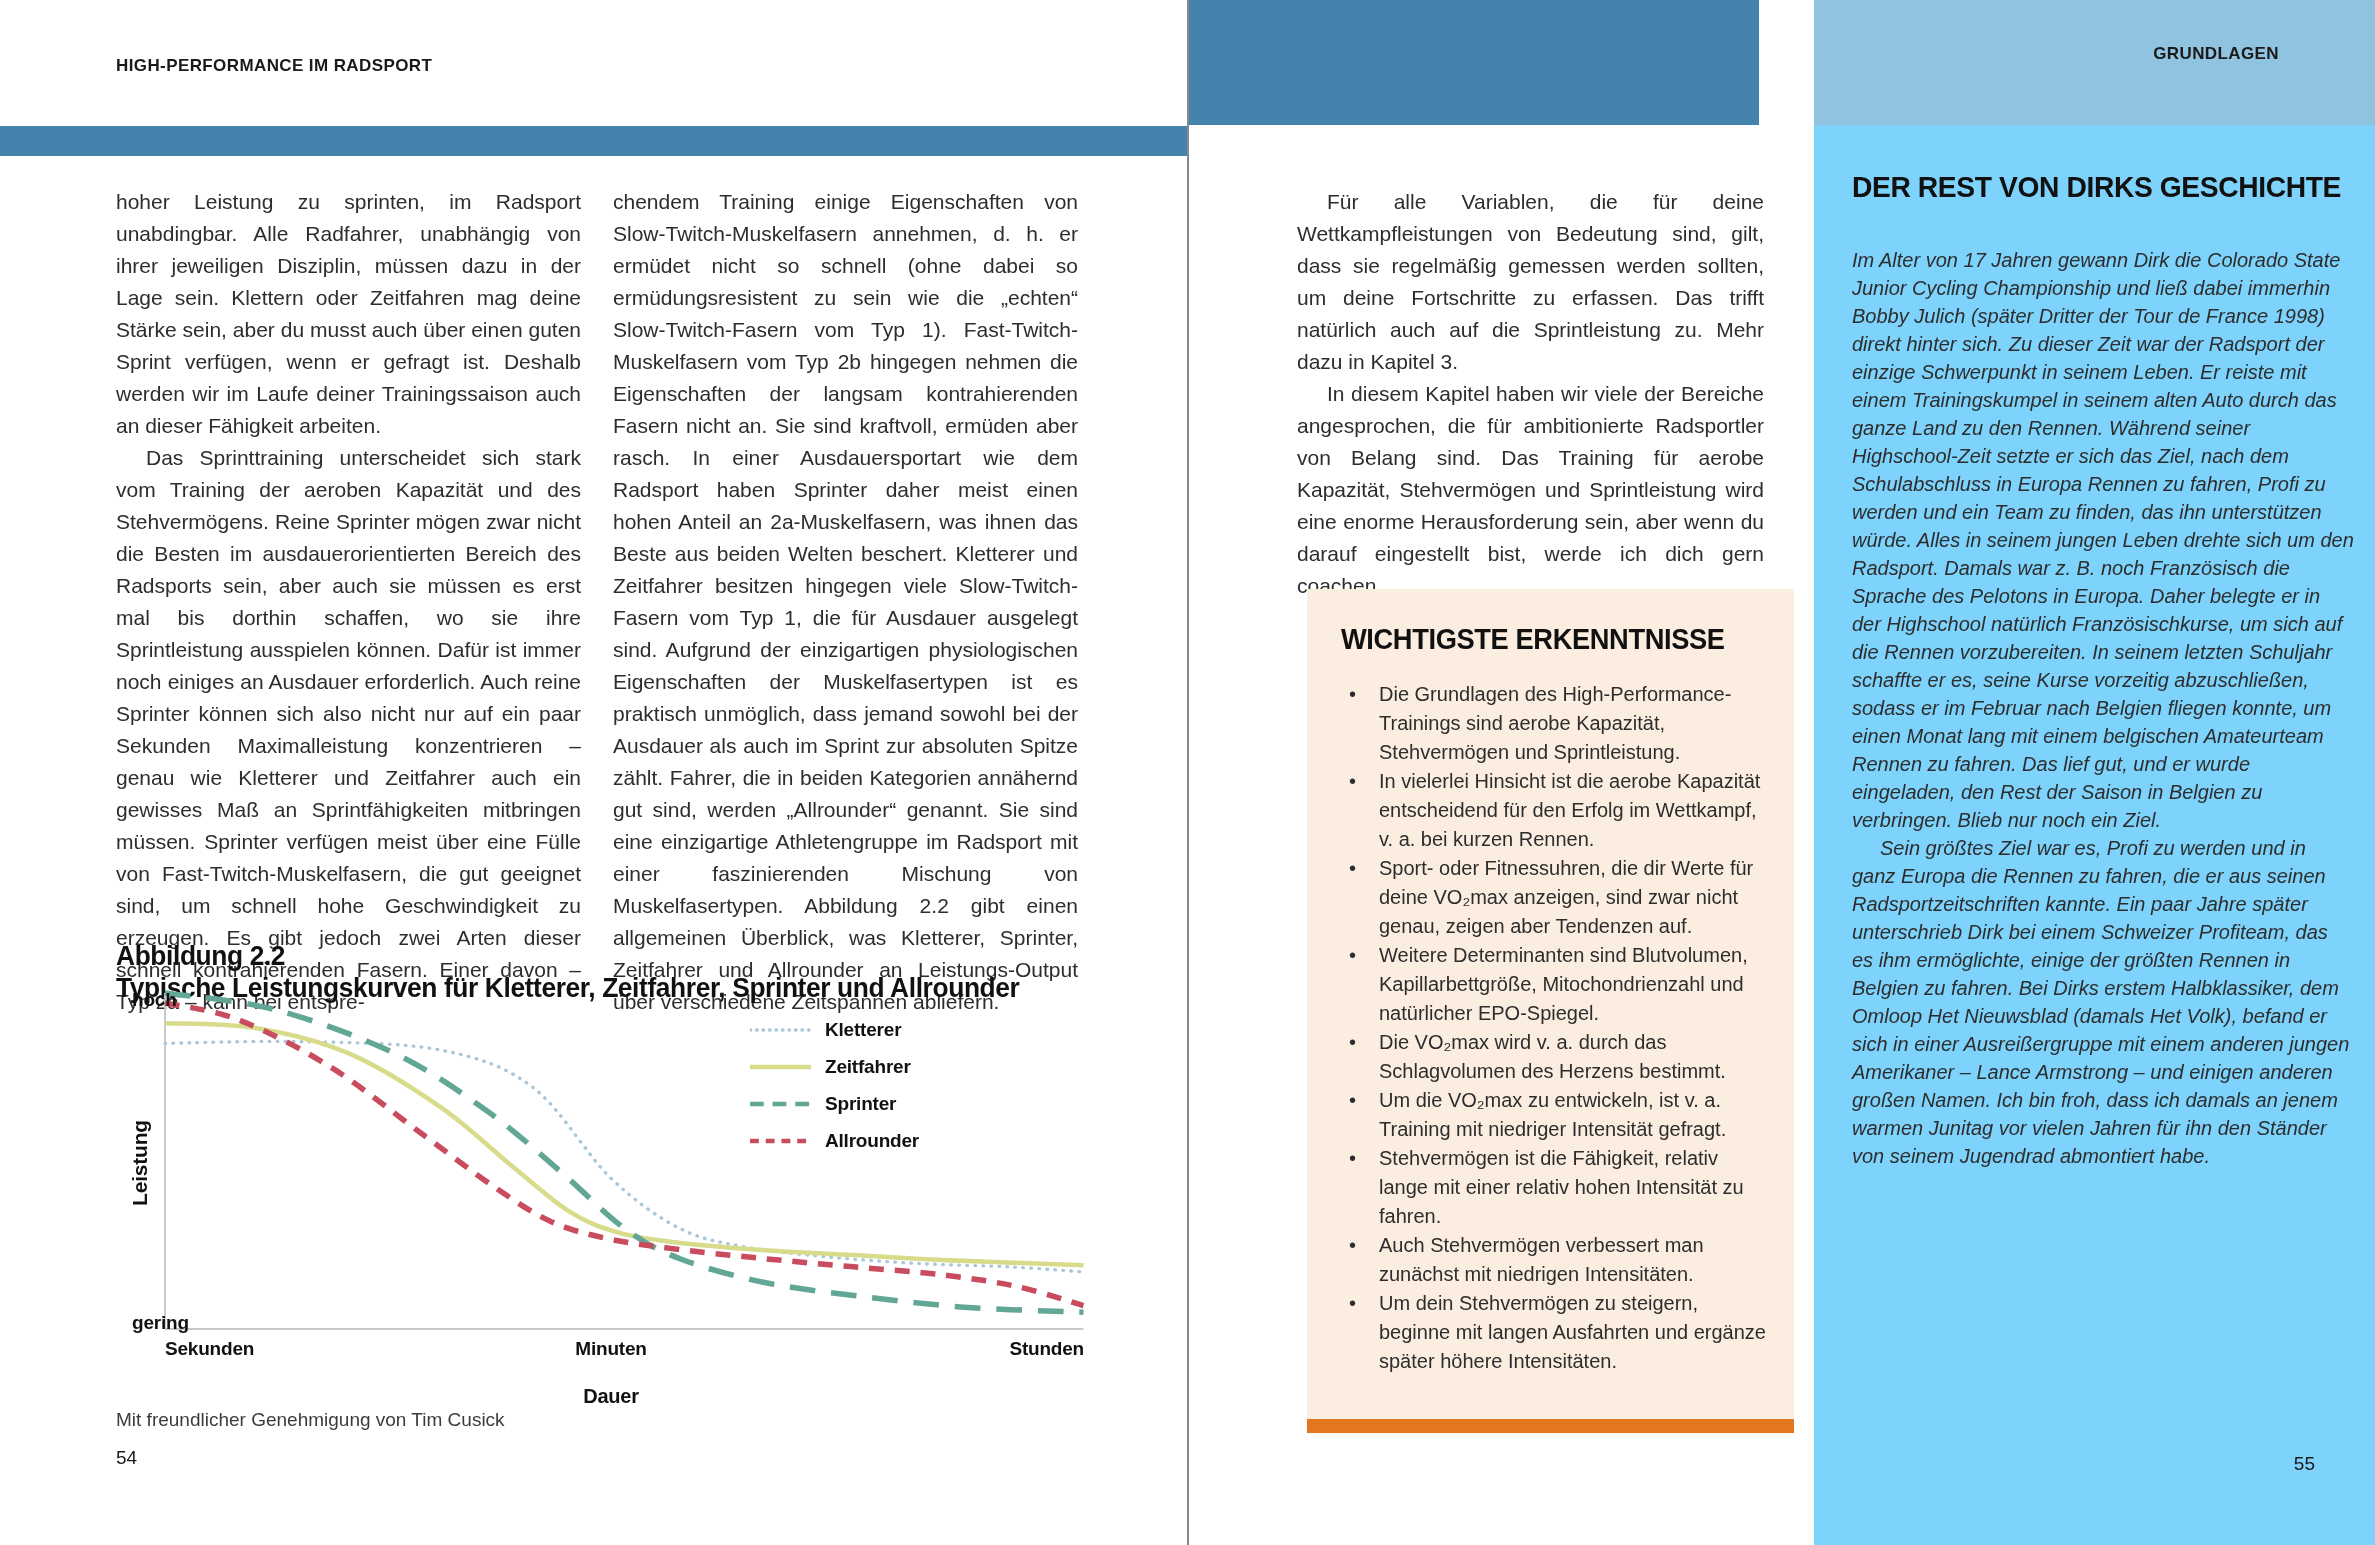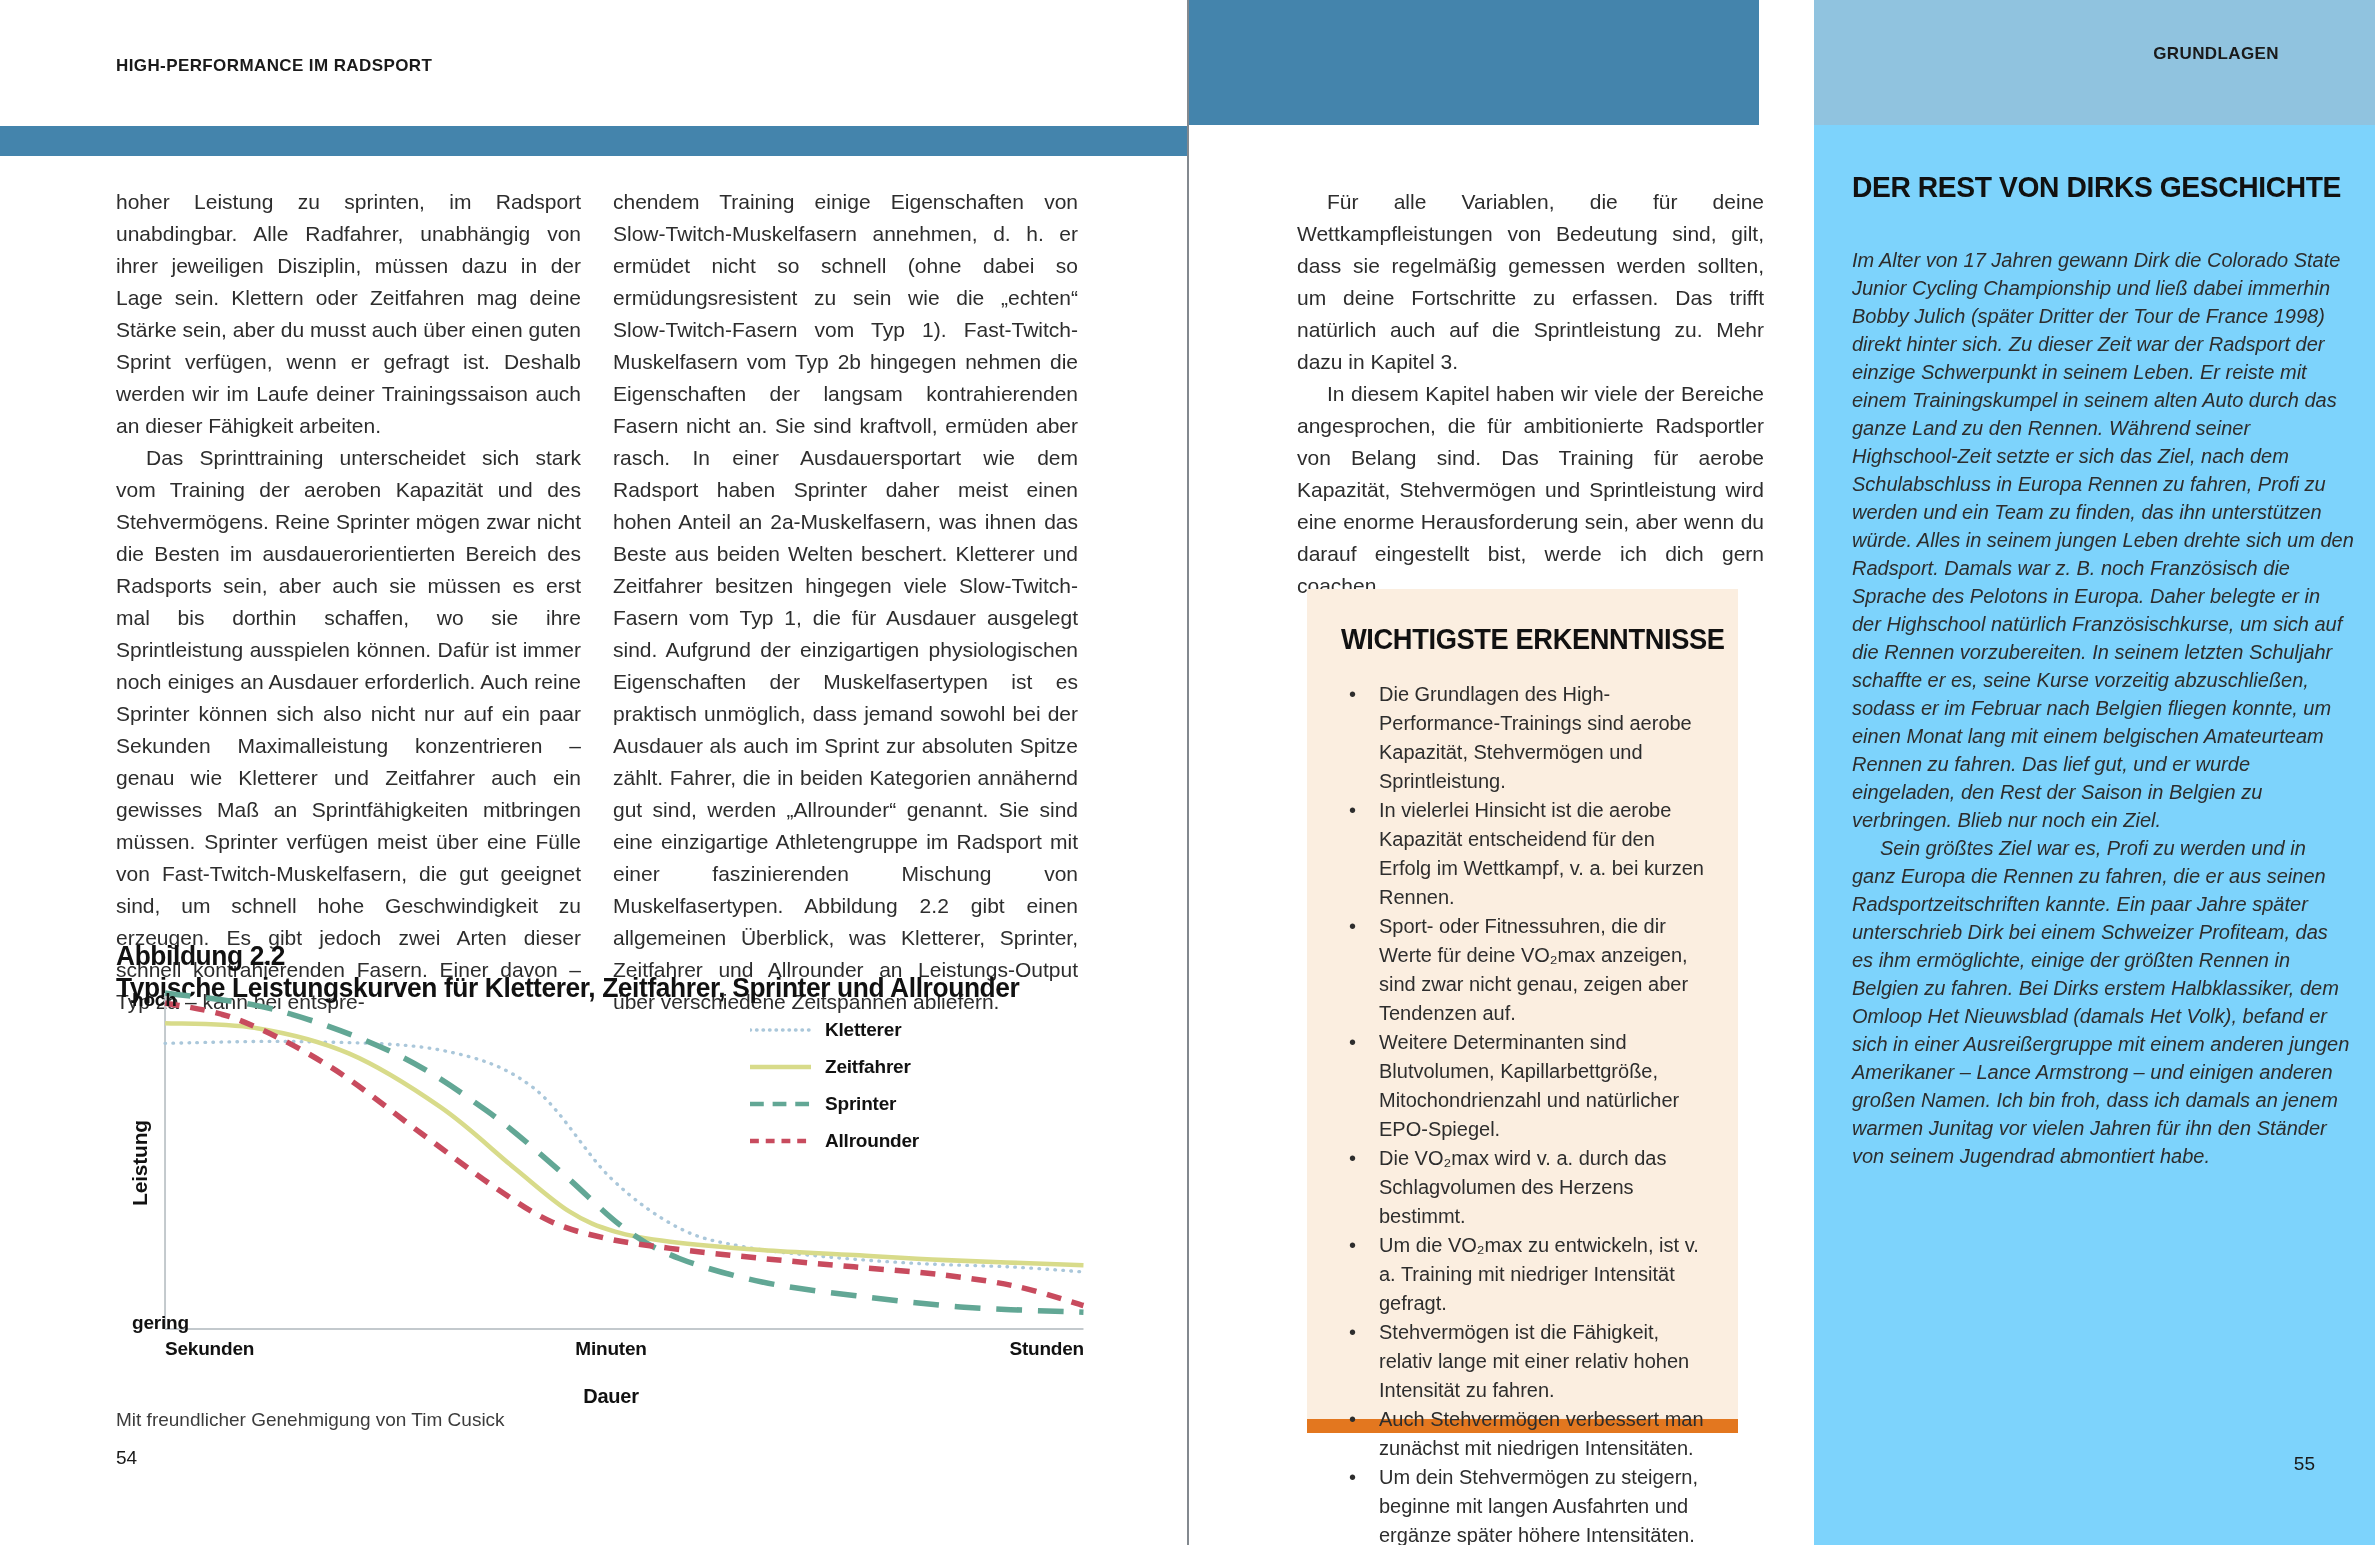--- a/index.html
+++ b/index.html
@@ -36,21 +36,21 @@
   .leistung{position:absolute;left:-46px;top:166px;width:139px;text-align:center;
             font-weight:700;font-size:21px;letter-spacing:-0.2px;color:#111;
             transform:rotate(-90deg);}
   .legend{position:absolute;left:634px;top:26px;}
   .legend-row{display:flex;align-items:center;height:37px;}
   .legend-label{font-weight:700;font-size:19px;letter-spacing:-0.2px;color:#111;margin-left:14px;}
   .credit{left:116px;top:1409px;font-size:19px;color:#3c3c3c;}
   .pagenum{font-size:19px;color:#1a1a1a;}
 
   
-  .keybox{left:1307px;top:589px;width:431px;height:844px;background:#fbeee0;
+  .keybox{left:1307px;top:589px;width:487px;height:844px;background:#fbeee0;
           border-bottom:14px solid #e3771f;box-sizing:border-box;padding:34px 28px 0 34px;}
   .keybox-title{font-size:29px;margin-bottom:24px;}
   .keybox ul{list-style:none;margin:0;padding:0;}
   .keybox li{position:relative;padding-left:38px;font-size:20px;line-height:29px;text-align:left;}
   .keybox li::before{content:"\2022";position:absolute;left:8px;top:0;}
 
   
   .sb-title{position:absolute;left:38px;top:170px;font-size:30px;}
   .sb-text{position:absolute;left:38px;top:246px;width:502px;font-size:20px;line-height:28px;
            font-style:italic;text-align:left;}

